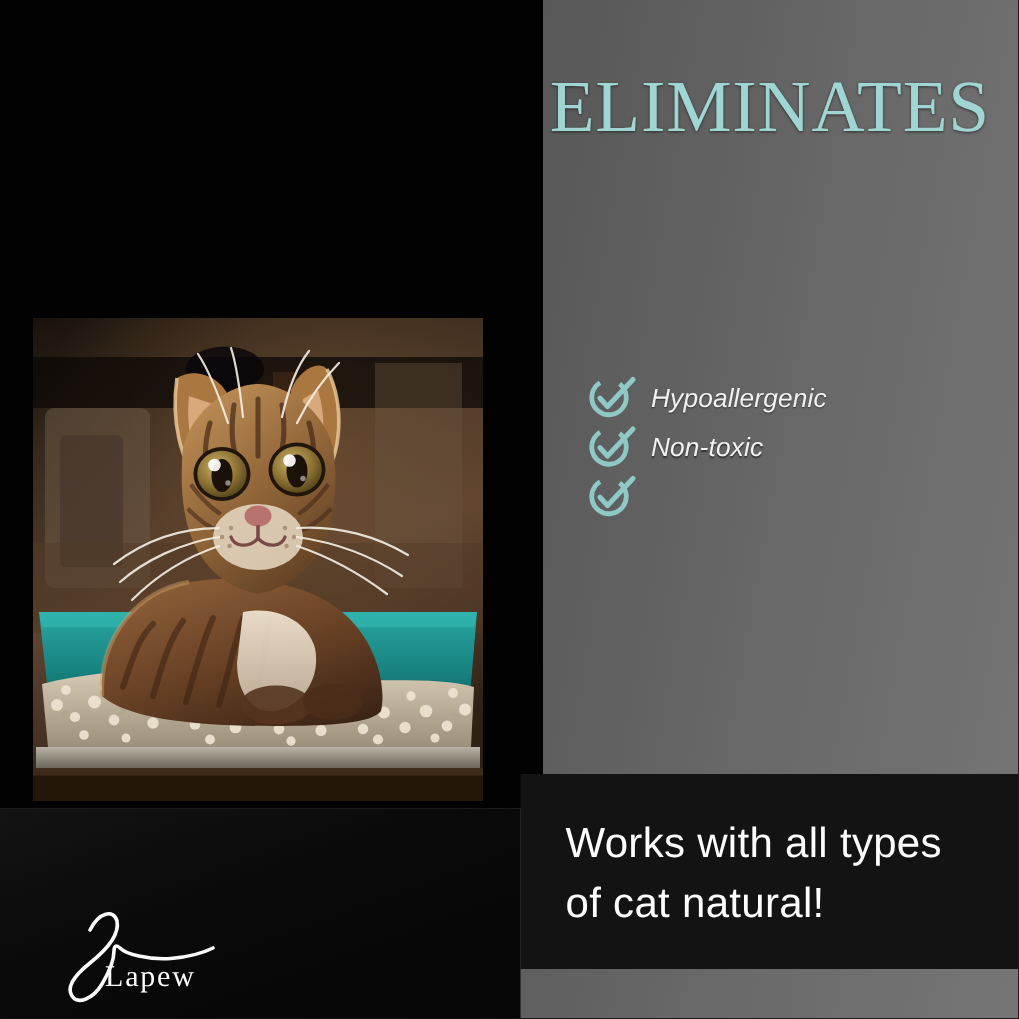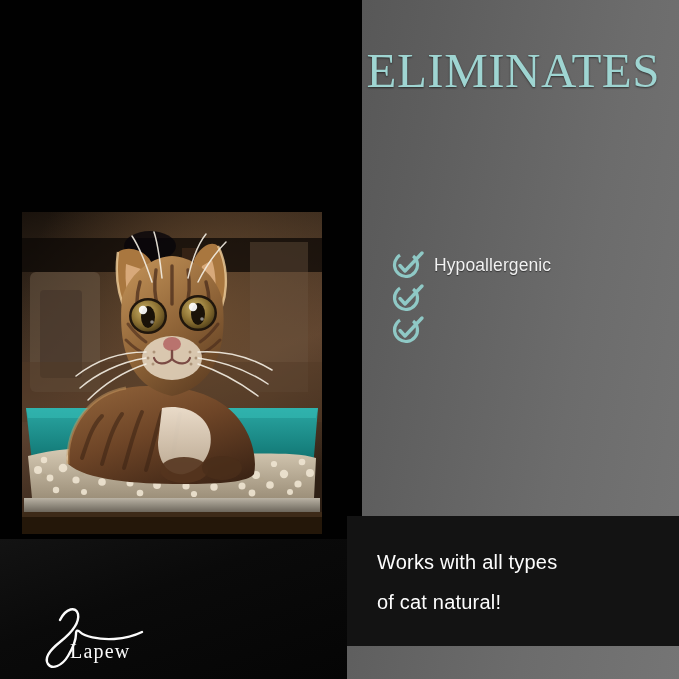--- a/index.html
+++ b/index.html
@@ -49,31 +49,32 @@
     flex:0 0 34px; width:34px; height:30px;
     margin-right:9px; margin-top:-1px;
   }
   .feature .tick svg { display:block; }
   .feature .flabel {
     color:#f2f2f2;
     font-size:17.5px;
     line-height:30px;
     letter-spacing:.1px;
     text-shadow:0 1px 1px rgba(0,0,0,.5);
+    font-style:italic;
   }
 
   
   .callout {
     position:absolute; left:347px; top:516px; width:332px; height:130px;
     background:#131313;
     padding:26px 0 0 30px;
   }
   .callout .cl {
     color:#fdfdfd;
-    font-size:20px;
+    font-size:28px;
     line-height:40px;
     letter-spacing:.2px;
     white-space:nowrap;
   }
 
   
   .logo {
     position:absolute; left:14px; top:604px; width:180px; height:68px;
   }
   .logo svg { display:block; }
@@ -320,20 +321,21 @@
       <span class="flabel">Hypoallergenic</span>
     </div>
 
     <div class="feature">
       <span class="tick">
         <svg width="34" height="30" viewBox="0 0 34 30">
           <circle cx="15" cy="16" r="11.5" fill="none" stroke="#8fc9c6" stroke-width="3.2" stroke-dasharray="58 14" transform="rotate(-52 15 16)"></circle>
           <path d="M9 16.5 L14 22 L31 4" fill="none" stroke="#8fc9c6" stroke-width="3.4" stroke-linecap="round" stroke-linejoin="round"></path>
         </svg>
       </span>
+      <span class="flabel">Non-toxic</span>
     </div>
 
     <div class="feature">
       <span class="tick">
         <svg width="34" height="30" viewBox="0 0 34 30">
           <circle cx="15" cy="16" r="11.5" fill="none" stroke="#8fc9c6" stroke-width="3.2" stroke-dasharray="58 14" transform="rotate(-52 15 16)"></circle>
           <path d="M9 16.5 L14 22 L31 4" fill="none" stroke="#8fc9c6" stroke-width="3.4" stroke-linecap="round" stroke-linejoin="round"></path>
         </svg>
       </span>
     </div>

